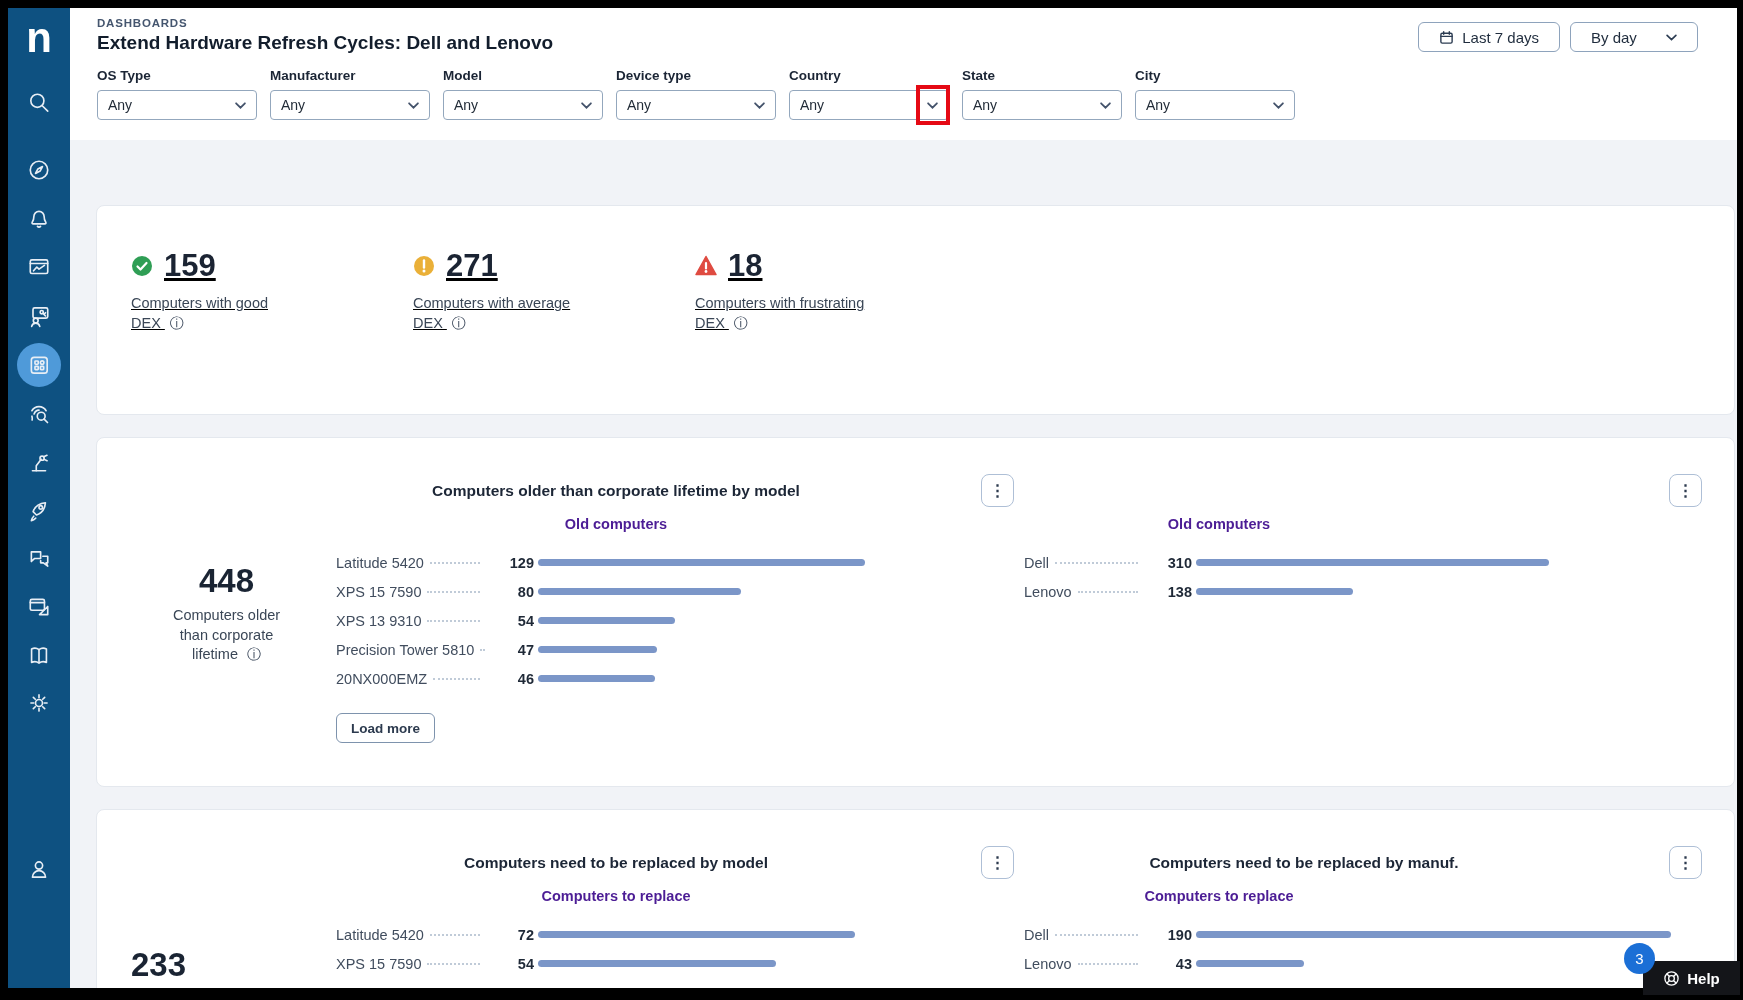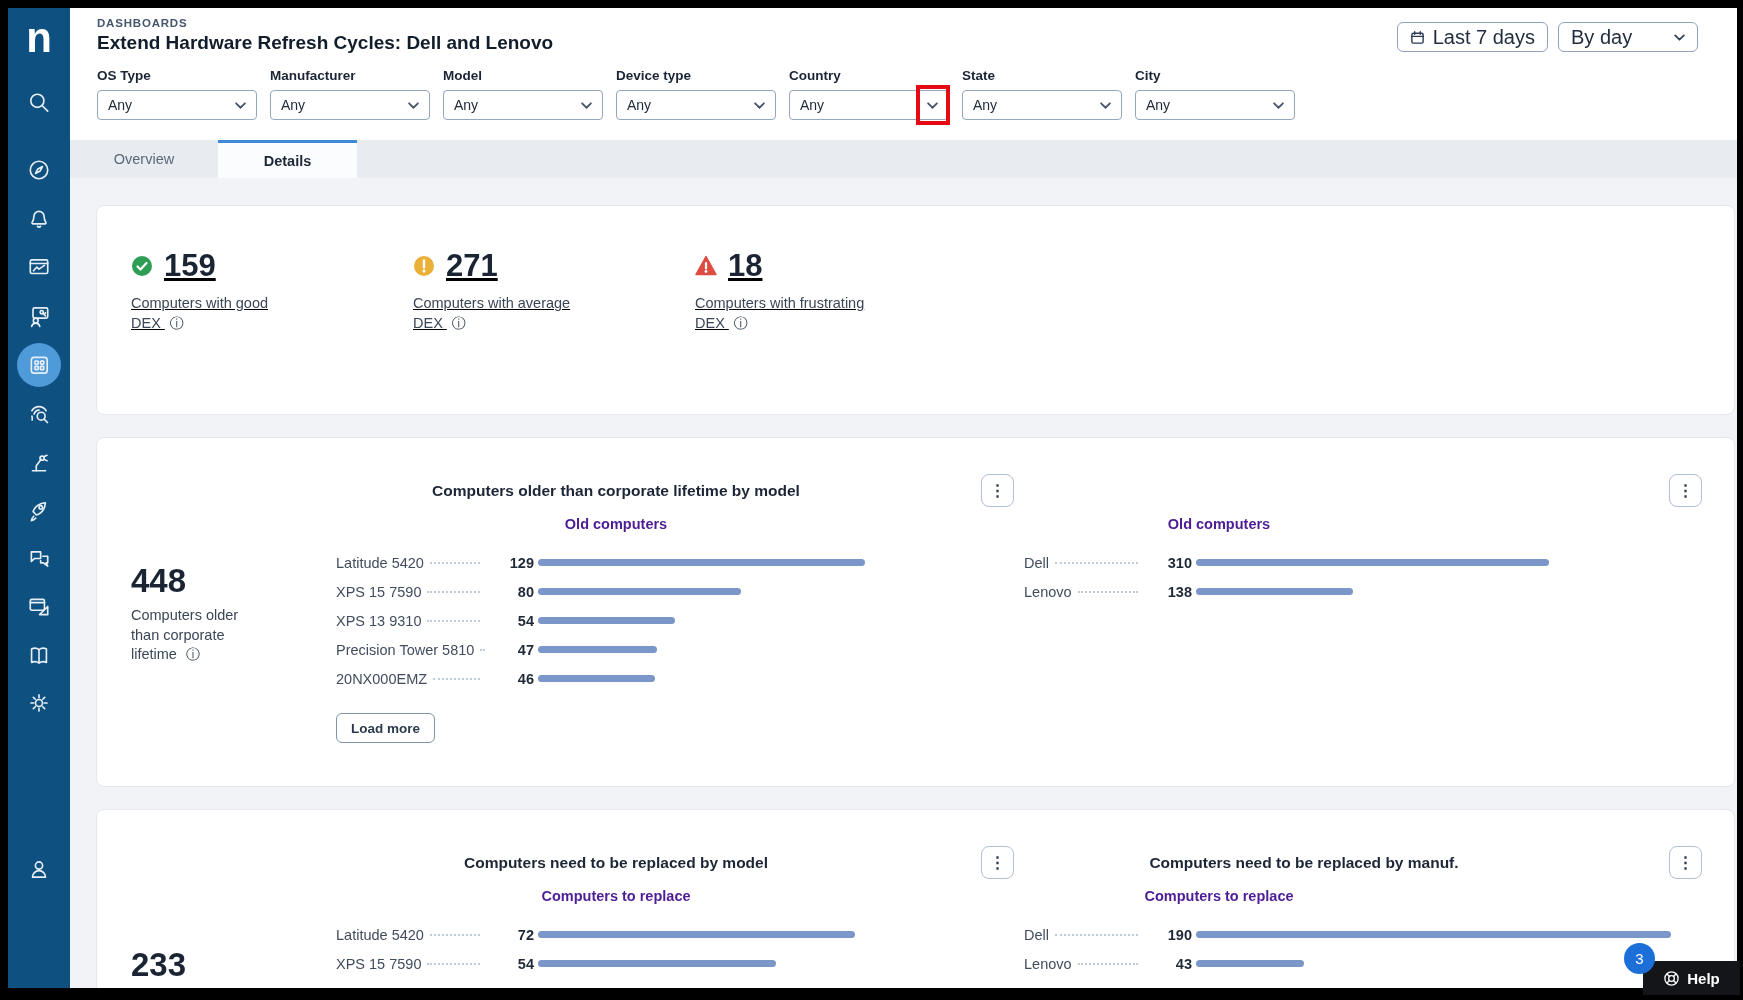--- a/index.html
+++ b/index.html
@@ -20,24 +20,24 @@
   
   .main{position:absolute;left:62px;top:0;right:0;bottom:0;}
 
   
   .header{background:#fff;height:132px;position:relative;}
   .eyebrow{position:absolute;left:27px;top:9px;font-size:11.5px;font-weight:700;
            letter-spacing:.8px;color:#45566f;}
   .page-title{position:absolute;left:27px;top:24px;font-size:19px;font-weight:700;color:#121d2c;}
   .topbar{position:absolute;top:14px;right:39px;display:flex;gap:10px;}
   .tb-btn{height:30px;border:1px solid #8ea3bc;border-radius:6px;background:#fff;
-          display:flex;align-items:center;gap:8px;padding:0 12px;font-size:20px;
+          display:flex;align-items:center;gap:8px;padding:0 20px;font-size:15px;
           color:#1f2c3d;cursor:pointer;box-sizing:border-box;}
   .tb-btn svg{stroke:#2c3c52;fill:none;stroke-width:1.5;stroke-linecap:round;}
-  .tb-select{width:140px;justify-content:space-between;}
+  .tb-select{width:128px;justify-content:space-between;}
 
   .filters{position:absolute;left:27px;top:60px;display:flex;gap:13px;}
   .filter{width:160px;}
   .f-label{font-size:13.5px;font-weight:700;color:#1b2535;margin-bottom:7px;}
   .f-select{position:relative;height:30px;border:1px solid #93a7bd;border-radius:4px;
             background:#fff;display:flex;align-items:center;justify-content:space-between;
             padding:0 10px;font-size:14px;color:#222c38;cursor:pointer;box-sizing:border-box;}
   .hl-box{position:absolute;top:-6px;right:-2px;width:26px;height:32px;
           border:4px solid #e50914;pointer-events:none;}
 
@@ -62,21 +62,21 @@
   .kpi-ic svg{width:22px;height:22px;}
   .kpi-value{font-size:31px;font-weight:700;color:#1b2433;}
   .kpi-label{margin-top:9px;font-size:14.5px;color:#3a4656;line-height:20px;width:190px;}
   .info{display:inline-block;margin-left:5px;font-size:14px;color:#2c3a4e;}
 
   
   .chart-card{display:flex;padding:36px 0 0 34px;margin-bottom:22px;}
   .sec-1{height:350px;}
   .sec-2{height:260px;}
   .summary{width:205px;box-sizing:border-box;padding-right:14px;}
-  .sec-1 .summary{padding-top:88px;}
+  .sec-1 .summary{padding-top:88px;text-align:center;}
   .sec-2 .summary{padding-top:100px;}
   .sum-value{font-size:33px;font-weight:700;color:#1a2433;}
   .sum-label{margin-top:6px;font-size:14.5px;color:#3a4656;line-height:19.5px;}
   .charts{display:flex;flex:1;}
   .chart{position:relative;width:688px;}
   .chart-head{height:34px;display:flex;align-items:center;}
   .chart-title{width:560px;text-align:center;font-size:15.5px;font-weight:700;color:#1c2636;}
   .kebab{position:absolute;right:10px;top:0;width:33px;height:33px;border:1px solid #aebfd6;
          border-radius:8px;background:#fff;color:#2c3a4e;font-size:16px;font-weight:700;
          line-height:1;display:flex;align-items:center;justify-content:center;cursor:pointer;}
@@ -332,24 +332,20 @@
     <div class="f-select">
       <span>Any</span>
       <svg width="11" height="7" viewBox="0 0 10 6">
                 <path d="M1 1 L5 5 L9 1" fill="none" stroke="#44536b" stroke-width="1.6" stroke-linecap="round"></path>
               </svg>
     </div>
   </div>
 </div>
     </div>
 
-    <div class="tabbar">
-      <div class="tab">Overview</div>
-      <div class="tab active">Details</div>
-    </div>
 
     <div class="content">
       <div class="card kpi-card" id="kpis">
   <div class="kpi">
     <div class="kpi-top">
       <span class="kpi-ic">
                 <svg viewBox="0 0 22 22">
                   <circle cx="11" cy="11" r="10" fill="#2f9e55"></circle>
                   <path d="M6.5 11.5 l3 3 L15.5 8" fill="none" stroke="#fff" stroke-width="2.2" stroke-linecap="round" stroke-linejoin="round"></path>
                 </svg>

